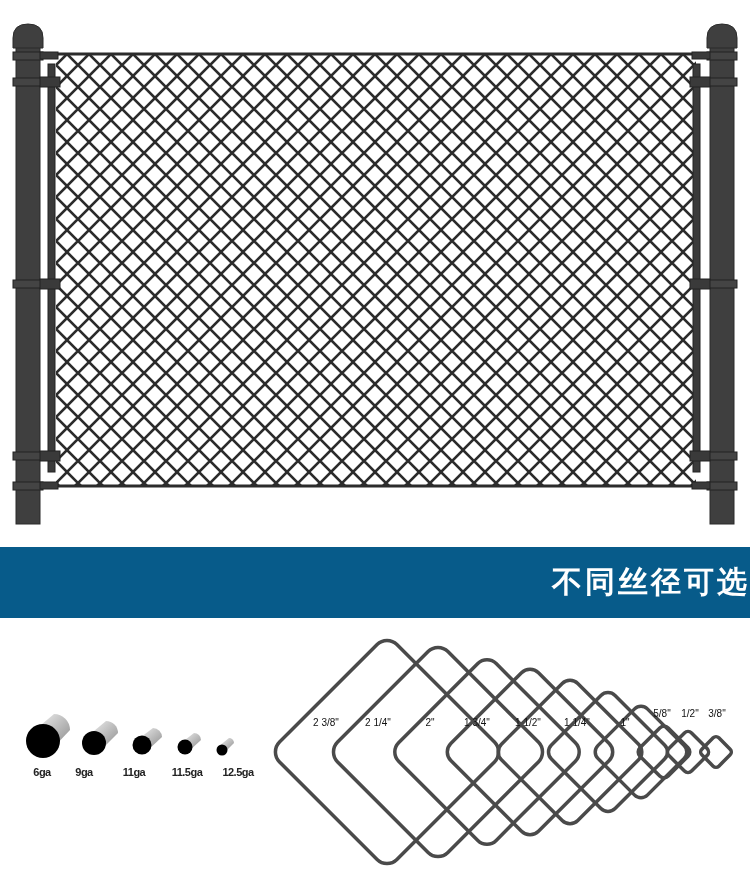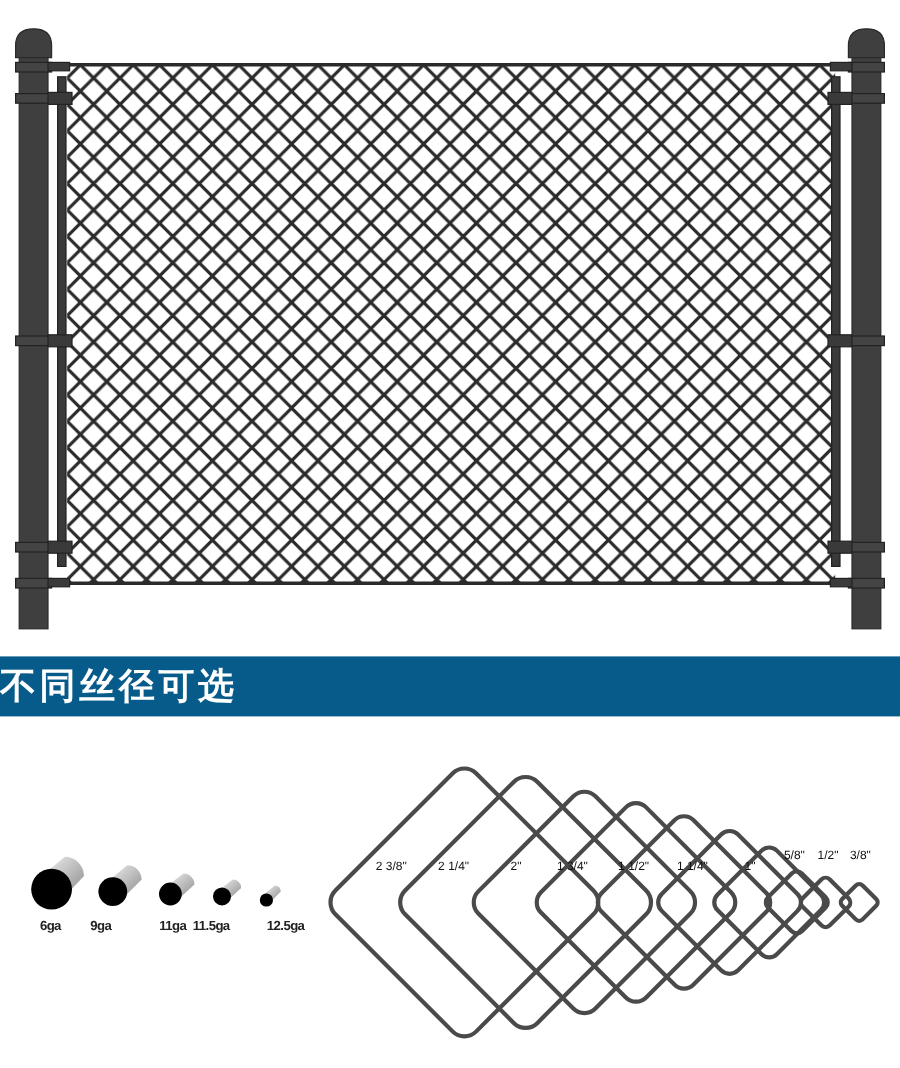--- a/index.html
+++ b/index.html
@@ -1,20 +1,20 @@
 <!DOCTYPE html>
 <html><head>
 <meta charset="utf-8">
 <style>
   html, body { margin: 0; padding: 0; background: #ffffff; }
   body { width: 750px; height: 890px; position: relative; overflow: hidden;
          font-family: "DejaVu Sans", sans-serif; }
   .fence { position: absolute; left: 0; top: 0; width: 750px; height: 530px; }
-  .banner { position: absolute; left: 0; top: 547px; width: 750px; height: 50px;
-            background: #075b8a; display: flex; align-items: center; justify-content: flex-start; }
+  .banner { position: absolute; left: 0; top: 547px; width: 750px; height: 71px;
+            background: #075b8a; display: flex; align-items: center; justify-content: flex-end; }
   .banner-title { color: #ffffff; font-size: 30px; font-weight: bold; letter-spacing: 3px;
                   font-family: "DejaVu Sans", sans-serif; }
   .gauges { position: absolute; left: 0; top: 700px; width: 260px; height: 90px; }
   .gauge-label { position: absolute; top: 66px; font-size: 11px; font-weight: bold;
                  color: #222; letter-spacing: -0.5px; font-family: "Liberation Sans", sans-serif;
                  transform: translateX(-50%); white-space: nowrap; }
   .mesh-sizes { position: absolute; left: 0; top: 620px; width: 750px; height: 270px; }
   .size-label { position: absolute; font-size: 10px; color: #111;
                 font-family: "Liberation Sans", sans-serif; transform: translateX(-50%); white-space: nowrap; }
 </style>
@@ -95,22 +95,22 @@
       <path d="M181 43 L194 33 A7 7 0 0 1 201 40 L189 51 Z" fill="url(#cyl)"></path>
       <circle cx="185" cy="47" r="7.5" fill="#000"></circle>
     </g>
     <g>
       <path d="M219 46 L229 38 A5 5 0 0 1 234 43 L225 52 Z" fill="url(#cyl)"></path>
       <circle cx="222" cy="50" r="5.5" fill="#000"></circle>
     </g>
   </svg>
   <span class="gauge-label" style="left:42px">6ga</span>
   <span class="gauge-label" style="left:84px">9ga</span>
-  <span class="gauge-label" style="left:144px">11ga</span>
-  <span class="gauge-label" style="left:176px">11.5ga</span>
+  <span class="gauge-label" style="left:134px">11ga</span>
+  <span class="gauge-label" style="left:187px">11.5ga</span>
   <span class="gauge-label" style="left:238px">12.5ga</span>
 </div>
 
 <div class="mesh-sizes">
   <svg width="750" height="270" viewBox="0 0 750 270" xmlns="http://www.w3.org/2000/svg">
     <g fill="none" stroke="#4a4a4a" stroke-width="3.5" stroke-linejoin="round">
       <rect x="304" y="49" width="166" height="166" rx="14" transform="rotate(45 387 132)"></rect>
       <rect x="360" y="54" width="156" height="156" rx="14" transform="rotate(45 438 132)"></rect>
       <rect x="418" y="63" width="138" height="138" rx="13" transform="rotate(45 487 132)"></rect>
       <rect x="468" y="70" width="124" height="124" rx="12" transform="rotate(45 530 132)"></rect>

